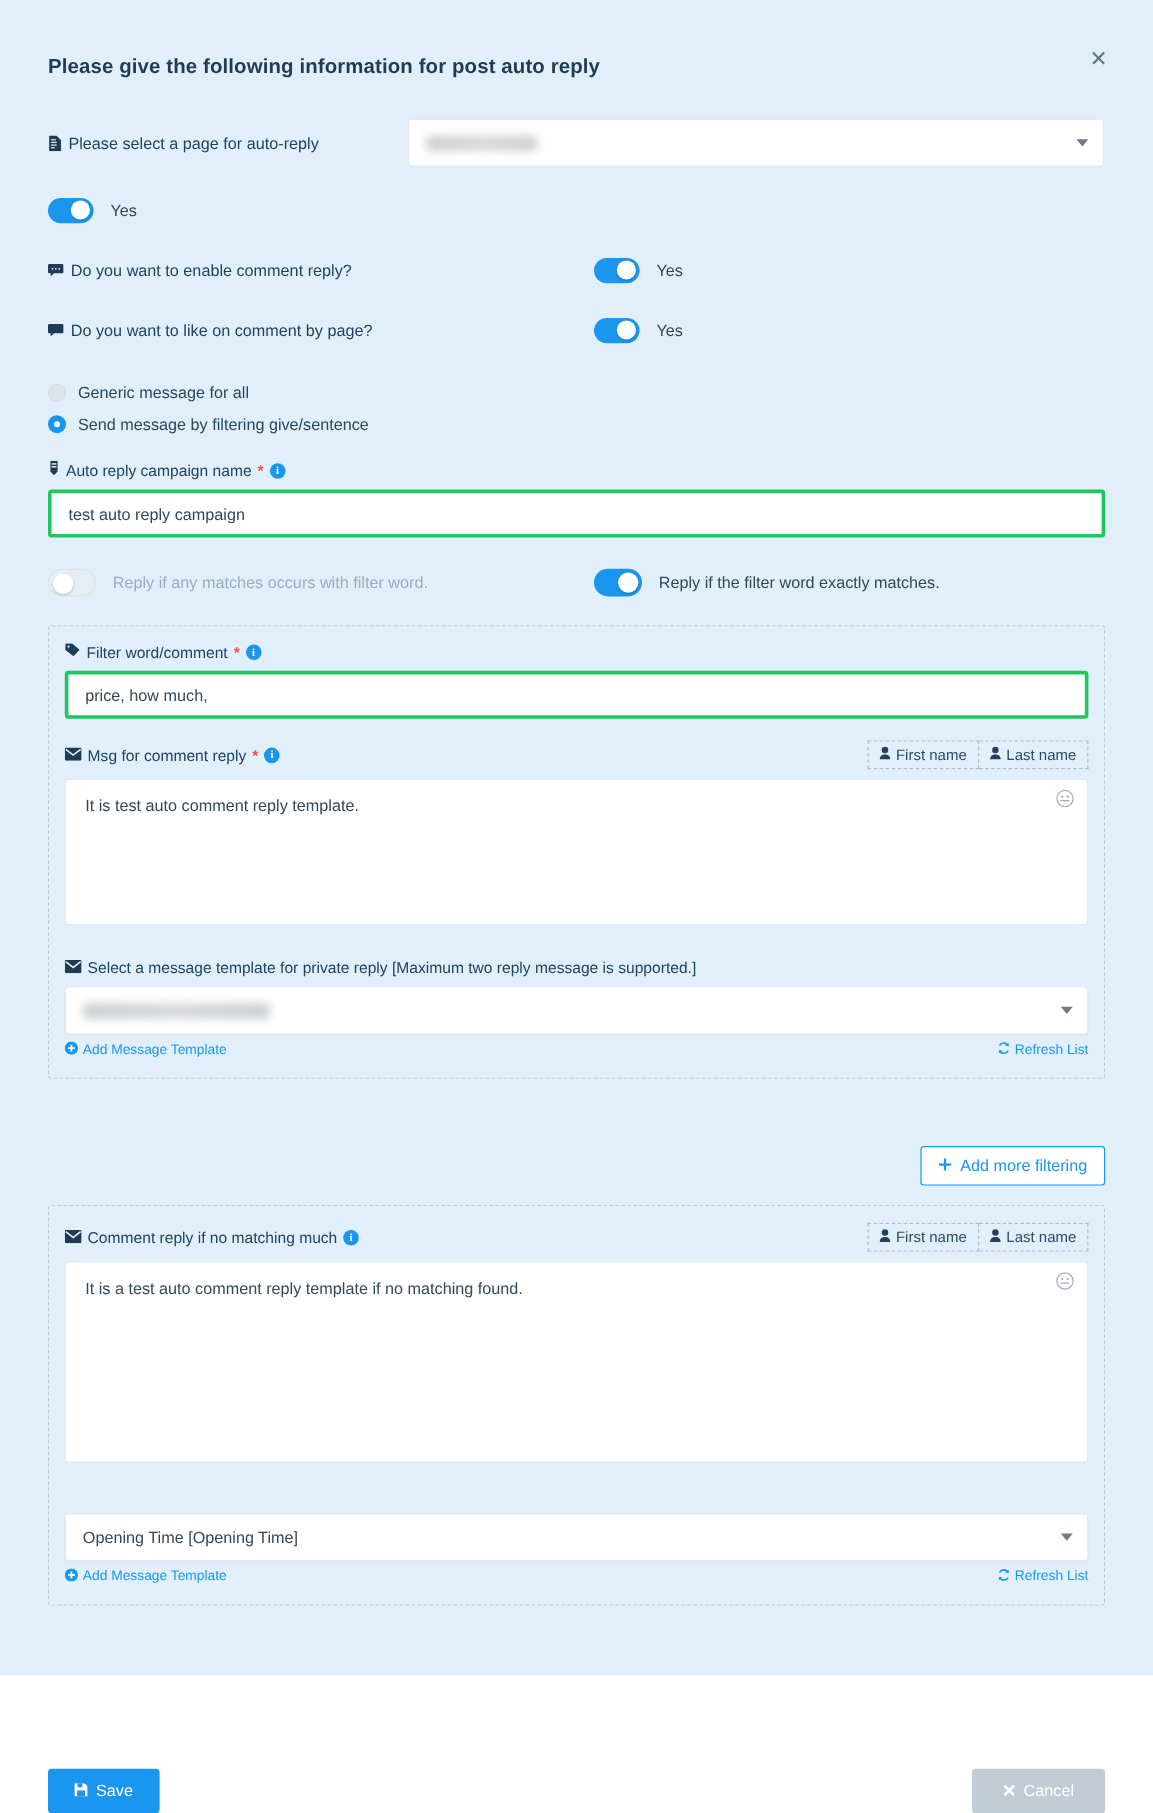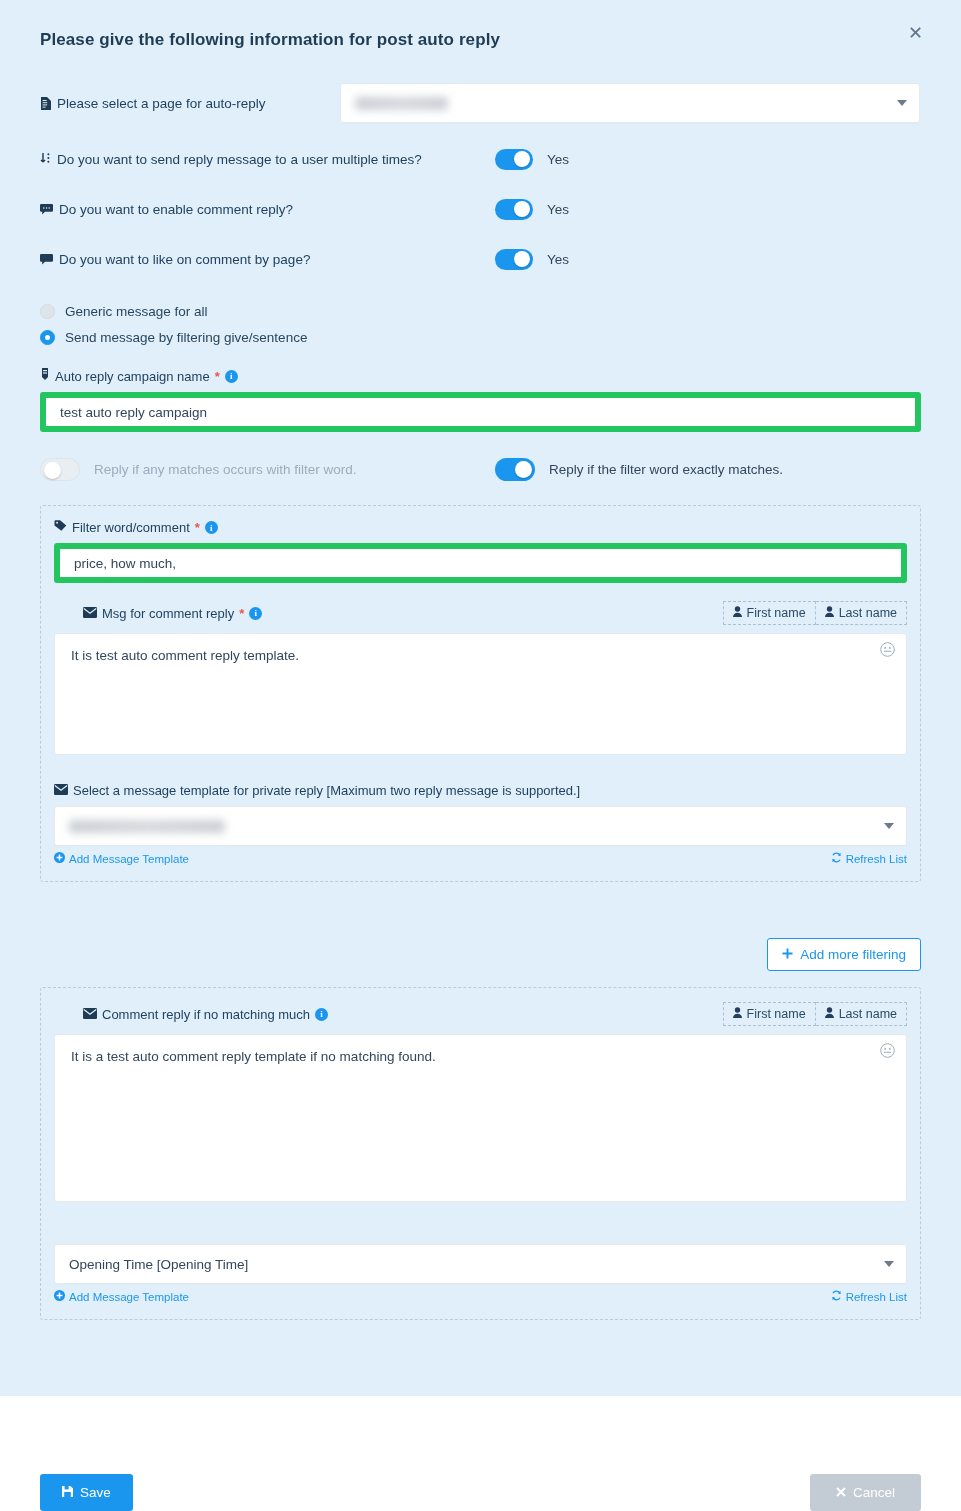--- a/index.html
+++ b/index.html
@@ -12,21 +12,21 @@
   }
   .modal {
     width: 961px; height: 1511px;
     position: relative;
     background: #ffffff;
     display: flex;
     flex-direction: column;
   }
   .modal-body {
     background: #e1effa;
-    padding: 0 40px;
+    padding: 16px 40px;
     flex: 0 0 1396px;
     position: relative;
   }
   .modal-header {
     position: relative;
     padding-top: 30px;
   }
   .modal-title {
     font-size: 17px;
     font-weight: bold;
@@ -150,21 +150,21 @@
     width: 13px; height: 13px; border-radius: 50%;
     background: #1b96ef; color: #fff;
     font-size: 9px; font-weight: bold;
     display: inline-flex; align-items: center; justify-content: center;
     font-family: "Liberation Serif", serif;
   }
 
   .text-input {
     width: 100%; height: 40px;
     background: #fff;
-    border: 6px solid #22c55e;
+    border: 3px solid #22c55e;
     border-radius: 3px;
     padding: 0 14px;
     font-size: 13.5px;
     color: #33475b;
     font-family: "Liberation Sans", sans-serif;
     outline: none;
   }
 
   .campaign-block { margin-top: 18px; }
 
@@ -184,21 +184,20 @@
     border: 1px dashed #b9cbdb;
     border-radius: 3px;
     padding: 14px 13px 16px 13px;
     background: transparent;
   }
 
   .textarea-head {
     display: flex; align-items: center;
     justify-content: space-between;
     margin-bottom: 8px;
-    margin-left: 29px;
   }
   .name-btns { display: flex; }
   .name-btn {
     border: 1px dashed #aebfd0;
     padding: 4px 9px;
     font-size: 12.5px;
     color: #2a4a66;
     display: flex; align-items: center; gap: 5px;
     background: transparent;
     cursor: pointer;
@@ -311,31 +310,20 @@
         </span>
         <span>Please select a page for auto-reply</span>
       </div>
       <div class="select-wrap">
         <span class="select-value blurred">Redacted Page</span>
         <span class="select-caret"></span>
       </div>
     </div>
 
     <div class="form-row toggle-row">
-      <div class="row-label">
-        <span class="ico">
-          <svg width="11" height="12" viewBox="0 0 11 12">
-              <path fill="#1f3c54" d="M3 0 L3 9 M3 9 L1 7 M3 9 L5 7" stroke="#1f3c54" stroke-width="1.4"></path>
-              <circle cx="8.4" cy="1.3" r="1" fill="#1f3c54"></circle>
-              <circle cx="8.4" cy="5" r="1" fill="#1f3c54"></circle>
-              <circle cx="8.4" cy="8.7" r="1" fill="#1f3c54"></circle>
-            </svg>
-        </span>
-        <span>Do you want to send reply message to a user multiple times?</span>
-      </div>
       <span class="switch on">
           <span class="knob"></span>
         </span>
       <span class="switch-label">Yes</span>
     </div>
 
     <div class="form-row toggle-row">
       <div class="row-label">
         <span class="ico">
           <svg width="13" height="11" viewBox="0 0 13 11">

